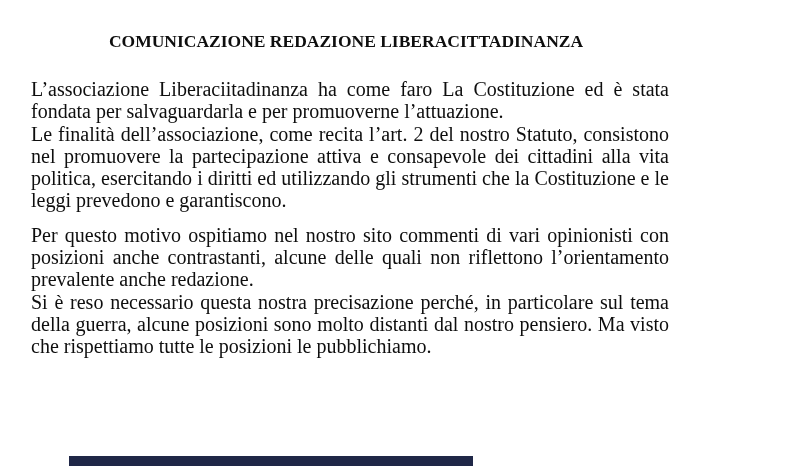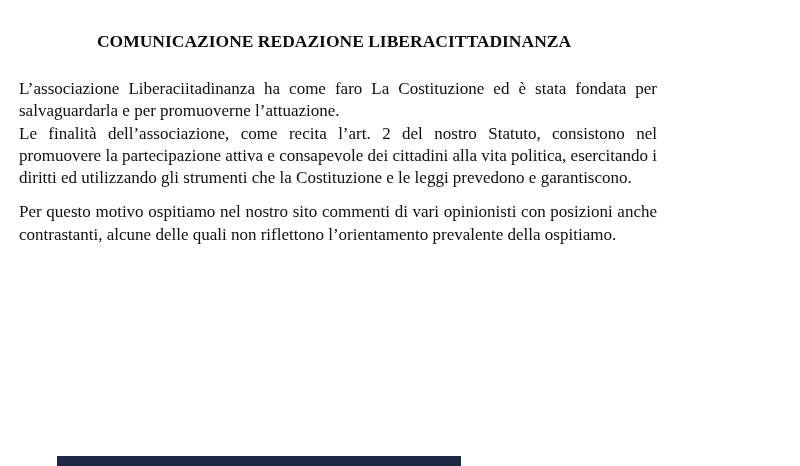--- a/index.html
+++ b/index.html
@@ -12,34 +12,35 @@
     background: #ffffff;
     overflow: hidden;
     position: relative;
     font-family: "Liberation Serif", "DejaVu Serif", serif;
     color: #0e0e0e;
   }
   .page {
     width: 668px;
     height: 466px;
     position: relative;
+    margin-left: 12px;
   }
   .doc-title {
     margin: 0;
     padding: 30px 20px 0 20px;
     text-align: center;
     font-size: 17.5px;
     font-weight: 700;
     line-height: 22px;
     color: #0e0e0e;
   }
   .doc-content {
     margin-top: 26px;
     padding: 0 11px 0 19px;
-    font-size: 17px;
+    font-size: 20px;
     line-height: 22.3px;
     text-align: justify;
   }
   .doc-content p {
     margin: 0;
   }
   p.gap-small {
     margin-top: 12px;
   }
   p.gap-large {
@@ -57,18 +58,19 @@
 </head>
 <body>
 
 <main class="page">
 
   <h1 class="doc-title">COMUNICAZIONE REDAZIONE LIBERACITTADINANZA</h1>
 
   <section class="doc-content">
     <p>L’associazione Liberaciitadinanza ha come faro La Costituzione ed è stata fondata per salvaguardarla e per promuoverne l’attuazione.</p>
     <p>Le finalità dell’associazione, come recita l’art. 2 del nostro Statuto, consistono nel promuovere la partecipazione attiva e consapevole dei cittadini alla vita politica, esercitando i diritti ed utilizzando gli strumenti che la Costituzione e le leggi prevedono e garantiscono.</p>
-    <p class="gap-small">Per questo motivo ospitiamo nel nostro sito commenti di vari opinionisti con posizioni anche contrastanti, alcune delle quali  non riflettono l’orientamento prevalente della ospitiamo.</p>
+    <p class="gap-small">Per questo motivo ospitiamo nel nostro sito commenti di vari opinionisti con posizioni anche contrastanti, alcune delle quali  non riflettono l’orientamento prevalente anche redazione.</p>
+    <p>Si è reso necessario questa nostra precisazione perché, in particolare sul tema della guerra, alcune posizioni sono  molto distanti dal nostro pensiero. Ma visto che rispettiamo tutte le posizioni le pubblichiamo.</p>
   </section>
 
   <div class="footer-bar"></div>
 
 </main>
 
 </body></html>

